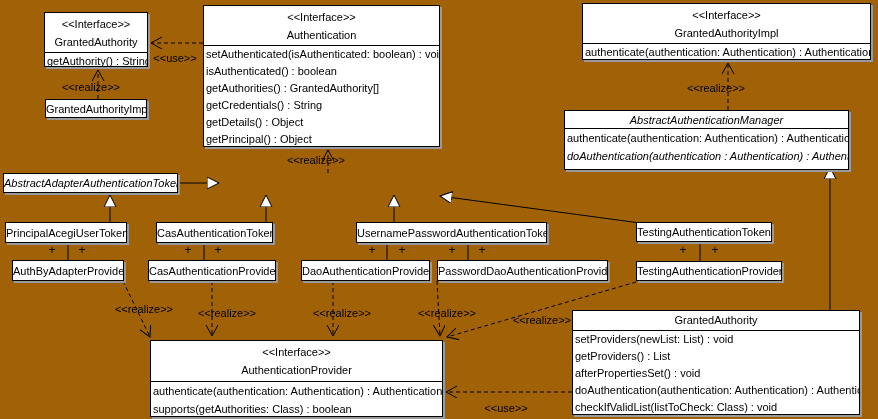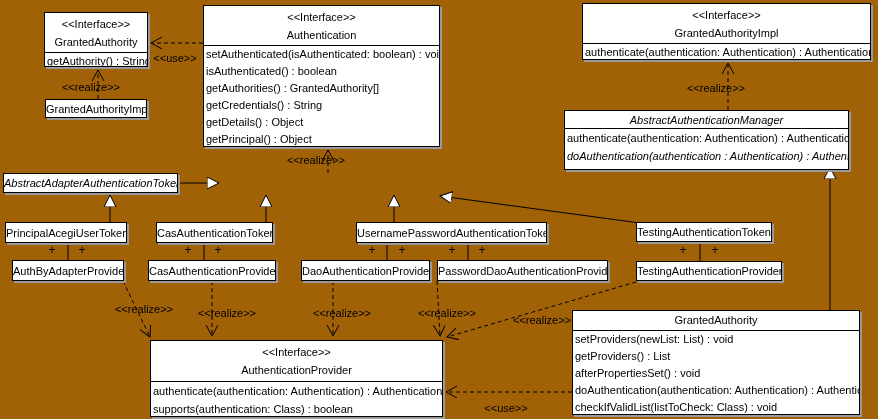--- a/index.html
+++ b/index.html
@@ -152,21 +152,21 @@
     <div class="cname">TestingAuthenticationProvider</div>
   </div>
 
   <div class="uml-box" style="left:150px;top:340px;width:293px;height:77px;">
     <div class="title pad" style="height:38px;">
       <div class="stereo">&lt;&lt;Interface&gt;&gt;</div>
       <div class="cname">AuthenticationProvider</div>
     </div>
     <div class="methods">
       <div class="m tall">authenticate(authentication: Authentication) : Authentication</div>
-      <div class="m tall">supports(authentication: Class) : boolean</div>
+      <div class="m tall">supports(getAuthorities: Class) : boolean</div>
     </div>
   </div>
 
   <div class="uml-box" style="left:572px;top:310px;width:288px;height:105px;">
     <div class="title" style="height:19px;">
       <div class="cname">GrantedAuthority</div>
     </div>
     <div class="methods">
       <div class="m">setProviders(newList: List) : void</div>
       <div class="m">getProviders() : List</div>

